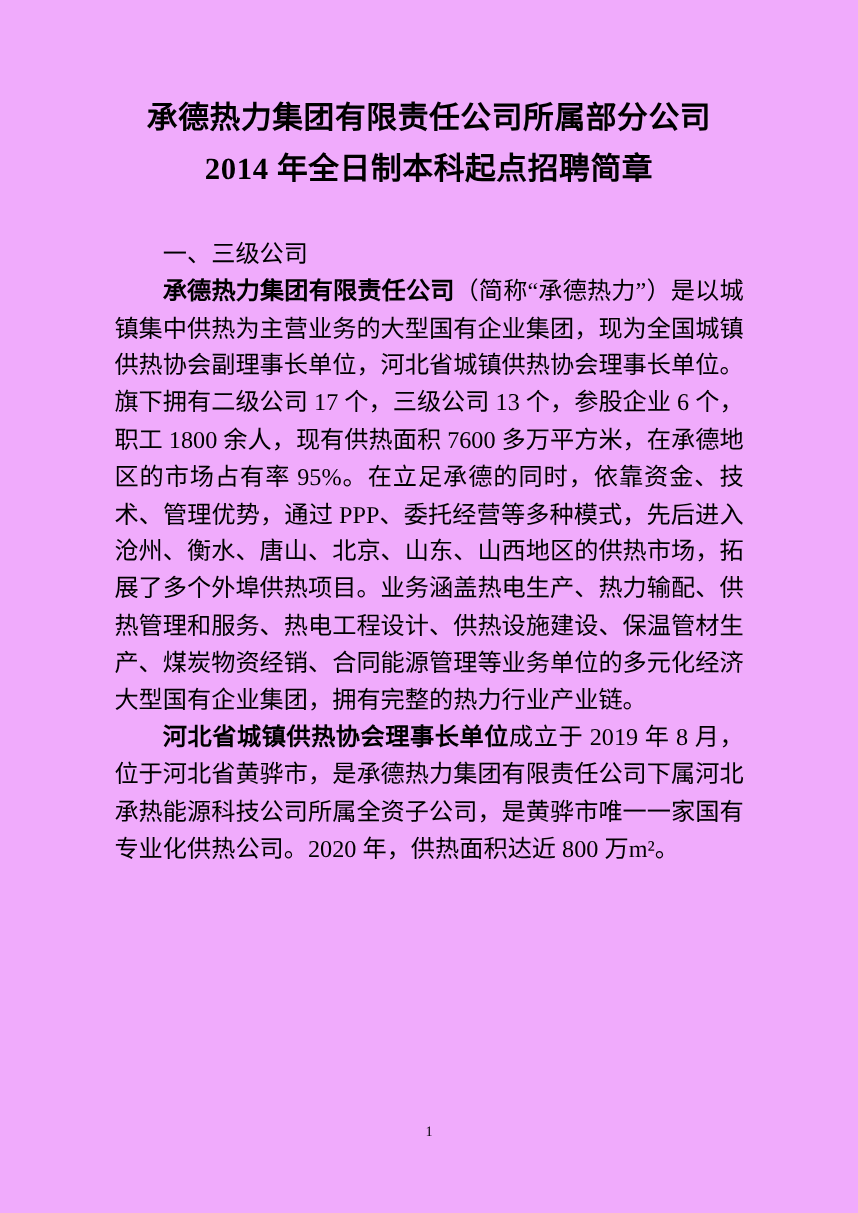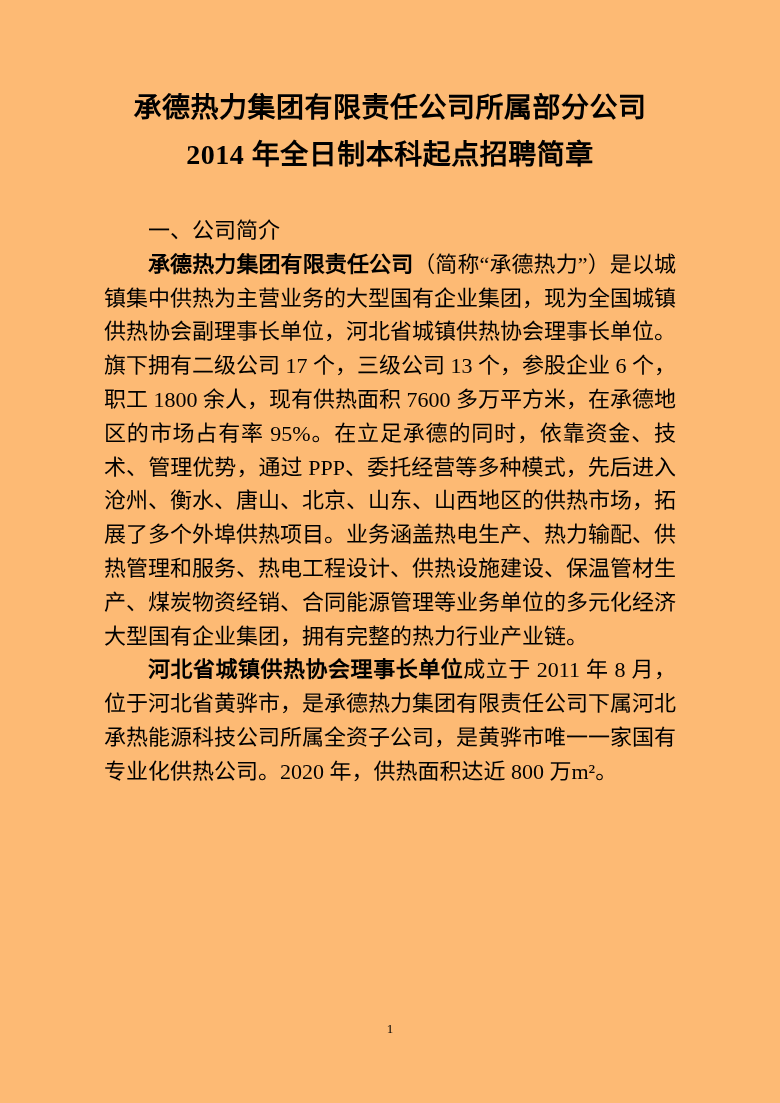--- a/index.html
+++ b/index.html
@@ -11,21 +11,21 @@
     height: 1103px;
     background: #ffffff;
     position: relative;
     overflow: hidden;
     font-family: "Liberation Serif", "DejaVu Serif", serif;
     color: #000000;
   }
   .page {
     position: absolute;
     inset: 0;
-    background: #fdba74;
+    background: #f0abfc;
   }
   .doc-title {
     position: absolute;
     top: 84px;
     left: 60px;
     right: 60px;
     margin: 0;
     text-align: center;
     font-size: 28px;
     font-weight: 700;
@@ -70,22 +70,22 @@
 <body>
 
 <div class="page">
 
   <h1 class="doc-title">
     <span class="tline">承德热力集团有限责任公司所属部分公司</span>
     <span class="tline">2014 年全日制本科起点招聘简章</span>
   </h1>
 
   <div class="content">
-    <div class="section-heading">一、公司简介</div>
+    <div class="section-heading">一、三级公司</div>
     <div class="body-paragraphs" id="paragraphs">
         <p><b>承德热力集团有限责任公司</b><span>（简称“承德热力”）是以城镇集中供热为主营业务的大型国有企业集团，现为全国城镇供热协会副理事长单位，河北省城镇供热协会理事长单位。旗下拥有二级公司 17 个，三级公司 13 个，参股企业 6 个，职工 1800 余人，现有供热面积 7600 多万平方米，在承德地区的市场占有率 95%。在立足承德的同时，依靠资金、技术、管理优势，通过 PPP、委托经营等多种模式，先后进入沧州、衡水、唐山、北京、山东、山西地区的供热市场，拓展了多个外埠供热项目。业务涵盖热电生产、热力输配、供热管理和服务、热电工程设计、供热设施建设、保温管材生产、煤炭物资经销、合同能源管理等业务单位的多元化经济大型国有企业集团，拥有完整的热力行业产业链。</span></p>
-        <p><b>河北省城镇供热协会理事长单位</b><span>成立于 2011 年 8 月，位于河北省黄骅市，是承德热力集团有限责任公司下属河北承热能源科技公司所属全资子公司，是黄骅市唯一一家国有专业化供热公司。2020 年，供热面积达近 800 万m²。</span></p>
+        <p><b>河北省城镇供热协会理事长单位</b><span>成立于 2019 年 8 月，位于河北省黄骅市，是承德热力集团有限责任公司下属河北承热能源科技公司所属全资子公司，是黄骅市唯一一家国有专业化供热公司。2020 年，供热面积达近 800 万m²。</span></p>
       </div>
   </div>
 
   <div class="page-number">1</div>
 
 </div>
 
 </body></html>

